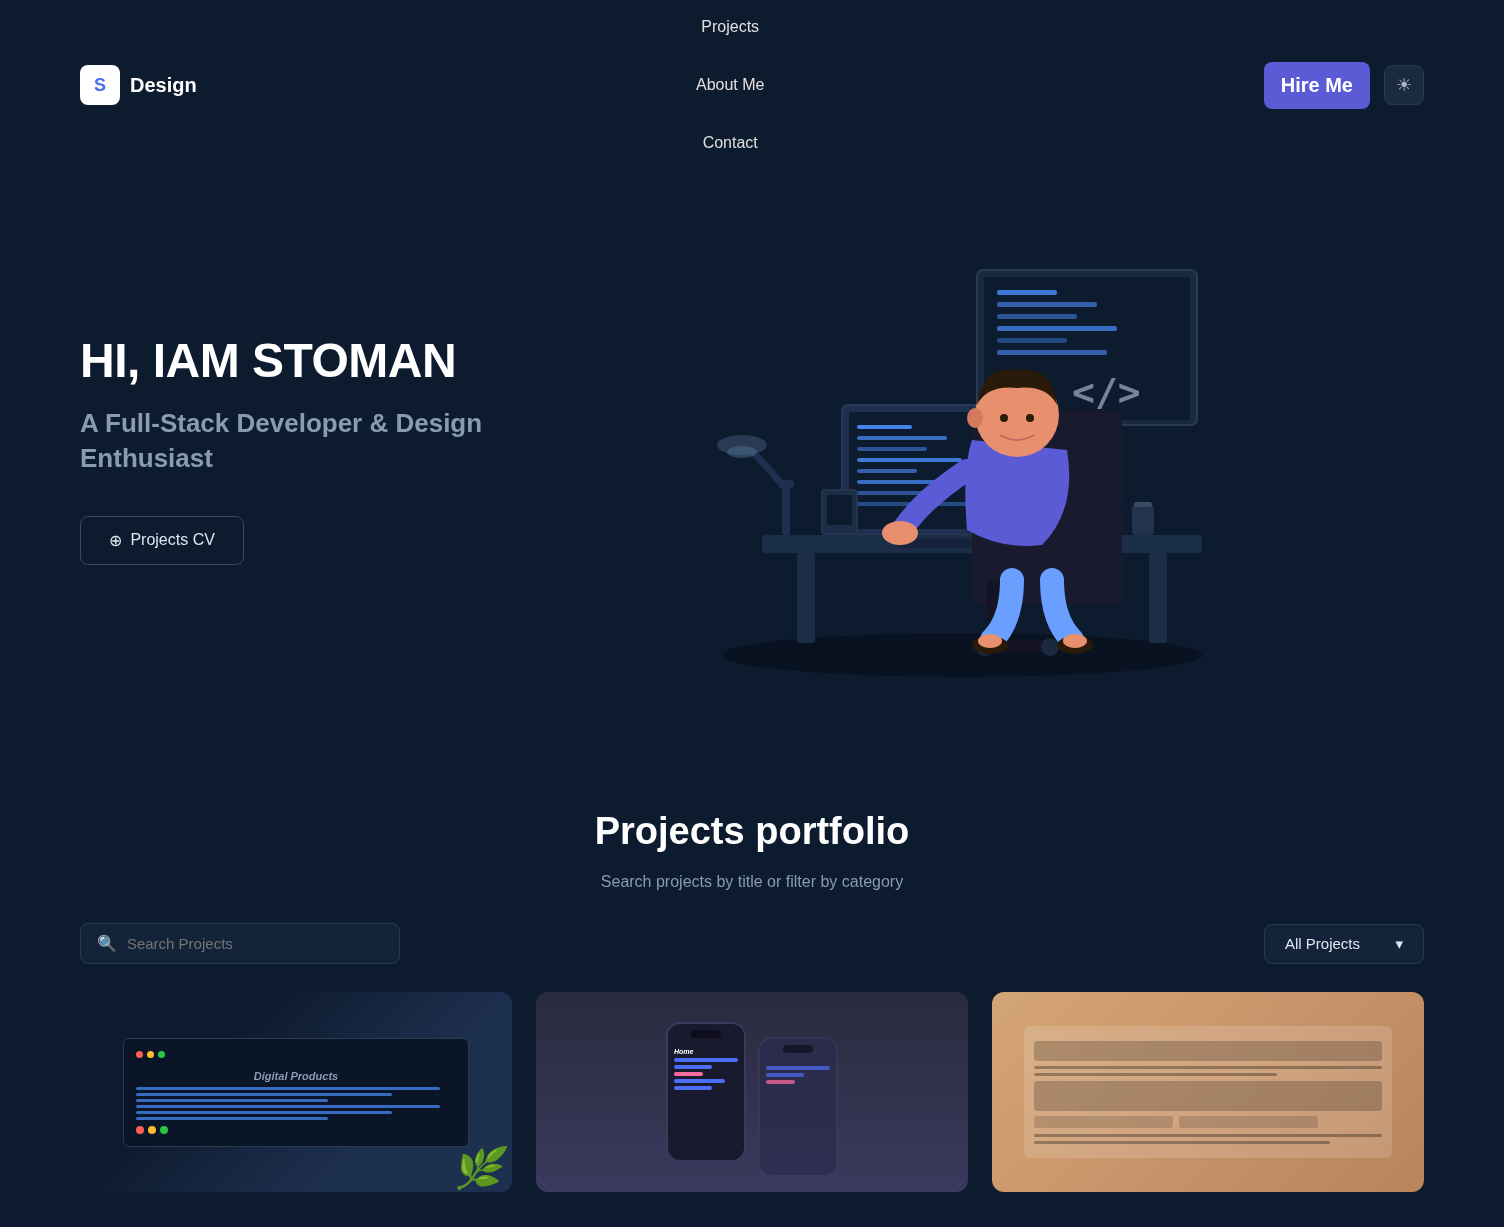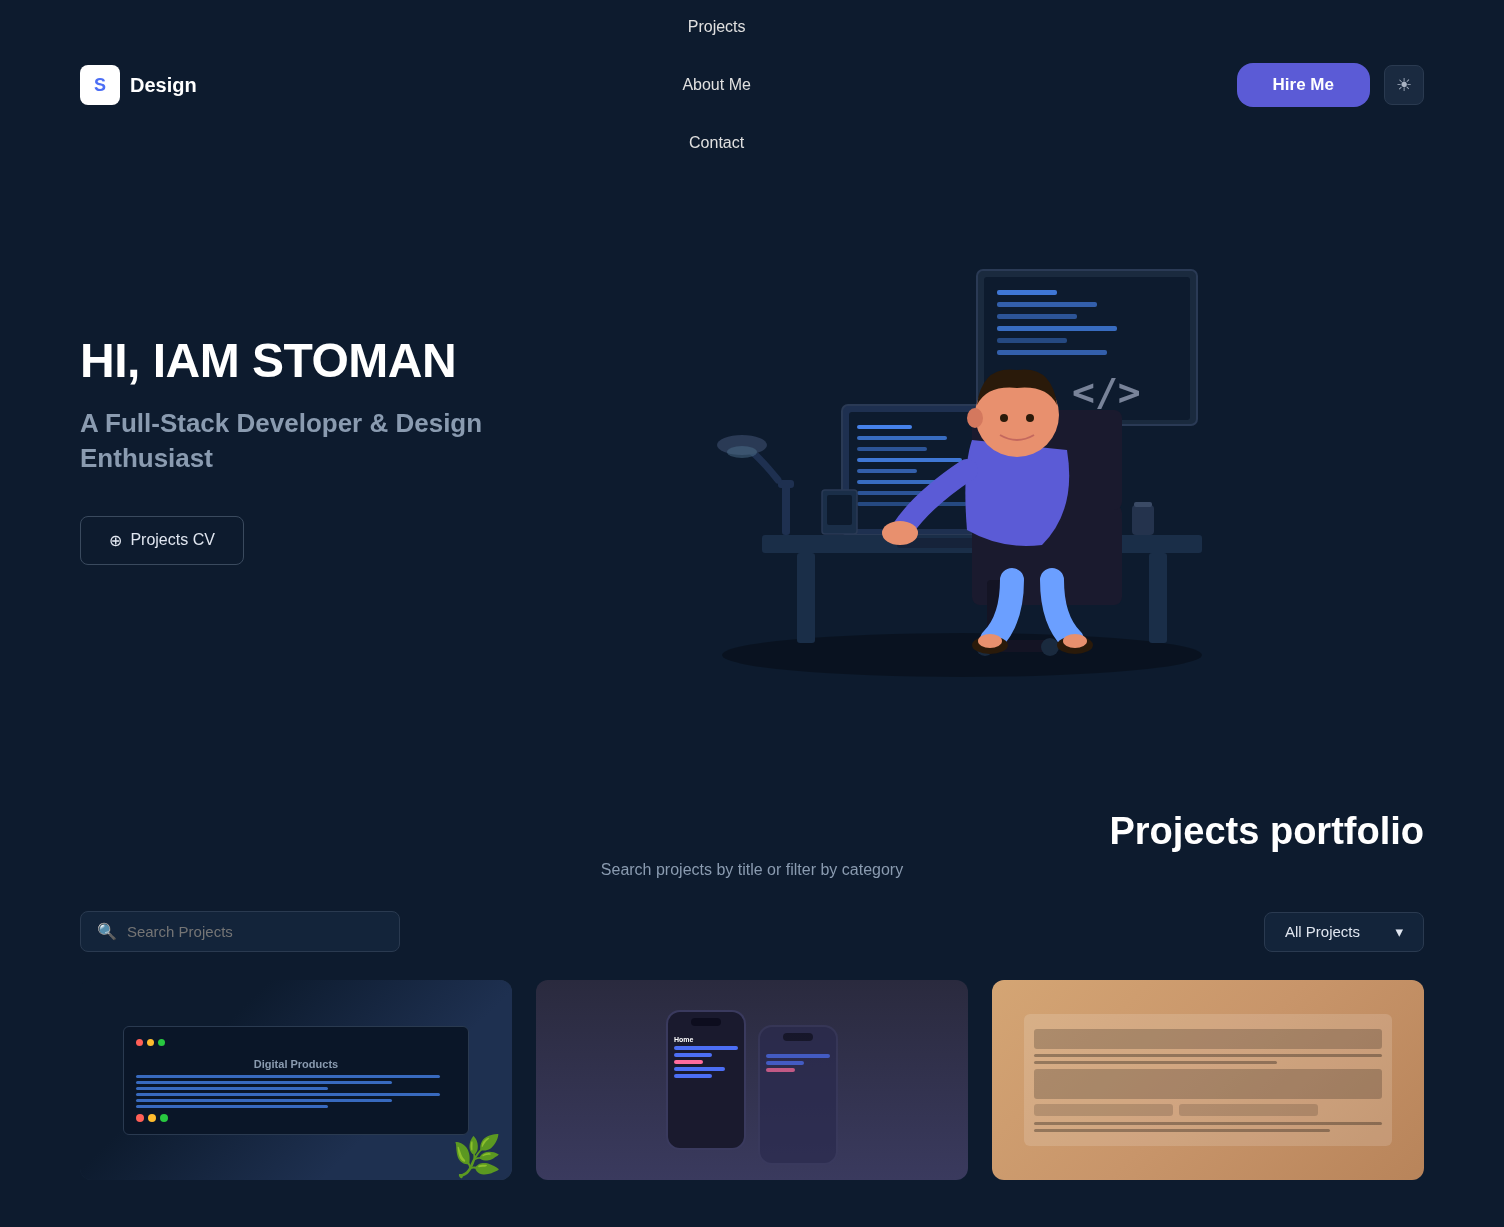--- a/index.html
+++ b/index.html
@@ -54,23 +54,23 @@
     }
     .nav-right {
       display: flex;
       align-items: center;
       gap: 14px;
     }
     .hire-me-btn {
       background: #5b5bd6;
       color: #fff;
       border: none;
-      padding: 12px 36px;
-      border-radius: 16px;
-      font-size: 17px;
+      padding: 12px 17px;
+      border-radius: 8px;
+      font-size: 20px;
       font-weight: 600;
       cursor: pointer;
     }
     .theme-toggle {
       width: 40px;
       height: 40px;
       background: #1a2a40;
       border: 1px solid #2a3a50;
       border-radius: 8px;
       display: flex;
@@ -138,25 +138,25 @@
     .illustration-svg {
       width: 560px;
       height: 480px;
     }
 
     
     .projects-section {
       padding: 60px 80px 40px 80px;
     }
     .projects-title {
-      text-align: right;
+      text-align: center;
       font-size: 38px;
       font-weight: 800;
       color: #fff;
-      margin-bottom: 8px;
+      margin-bottom: 20px;
     }
     .projects-subtitle {
       text-align: center;
       font-size: 16px;
       color: #8a9bb0;
       margin-bottom: 32px;
     }
     .search-filter-row {
       display: flex;
       align-items: center;
@@ -205,20 +205,21 @@
       display: grid;
       grid-template-columns: repeat(3, 1fr);
       gap: 24px;
     }
     .project-card {
       background: #13243a;
       border-radius: 12px;
       overflow: hidden;
       height: 200px;
       position: relative;
+      font-style: italic;
     }
     
     .card-img-1 {
       background: linear-gradient(135deg, #0a1628 0%, #1a2a3e 50%, #2a3a50 100%);
       position: relative;
       overflow: hidden;
       display: flex;
       align-items: center;
       justify-content: center;
     }

